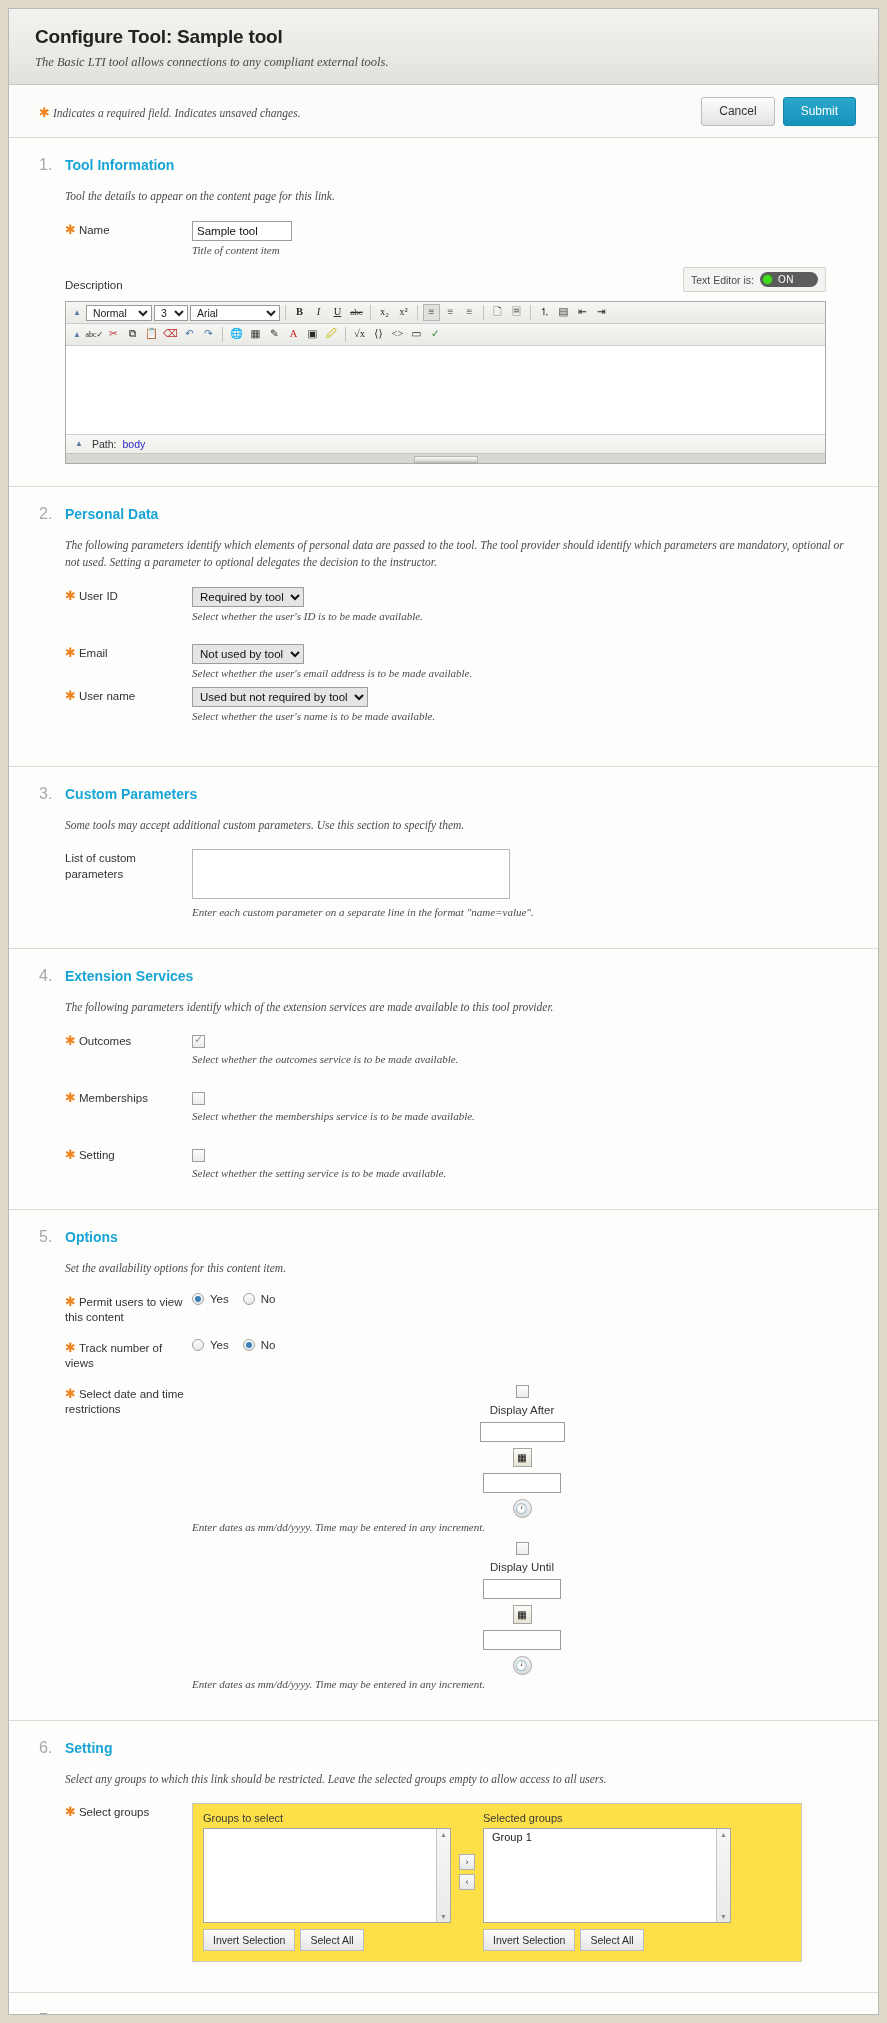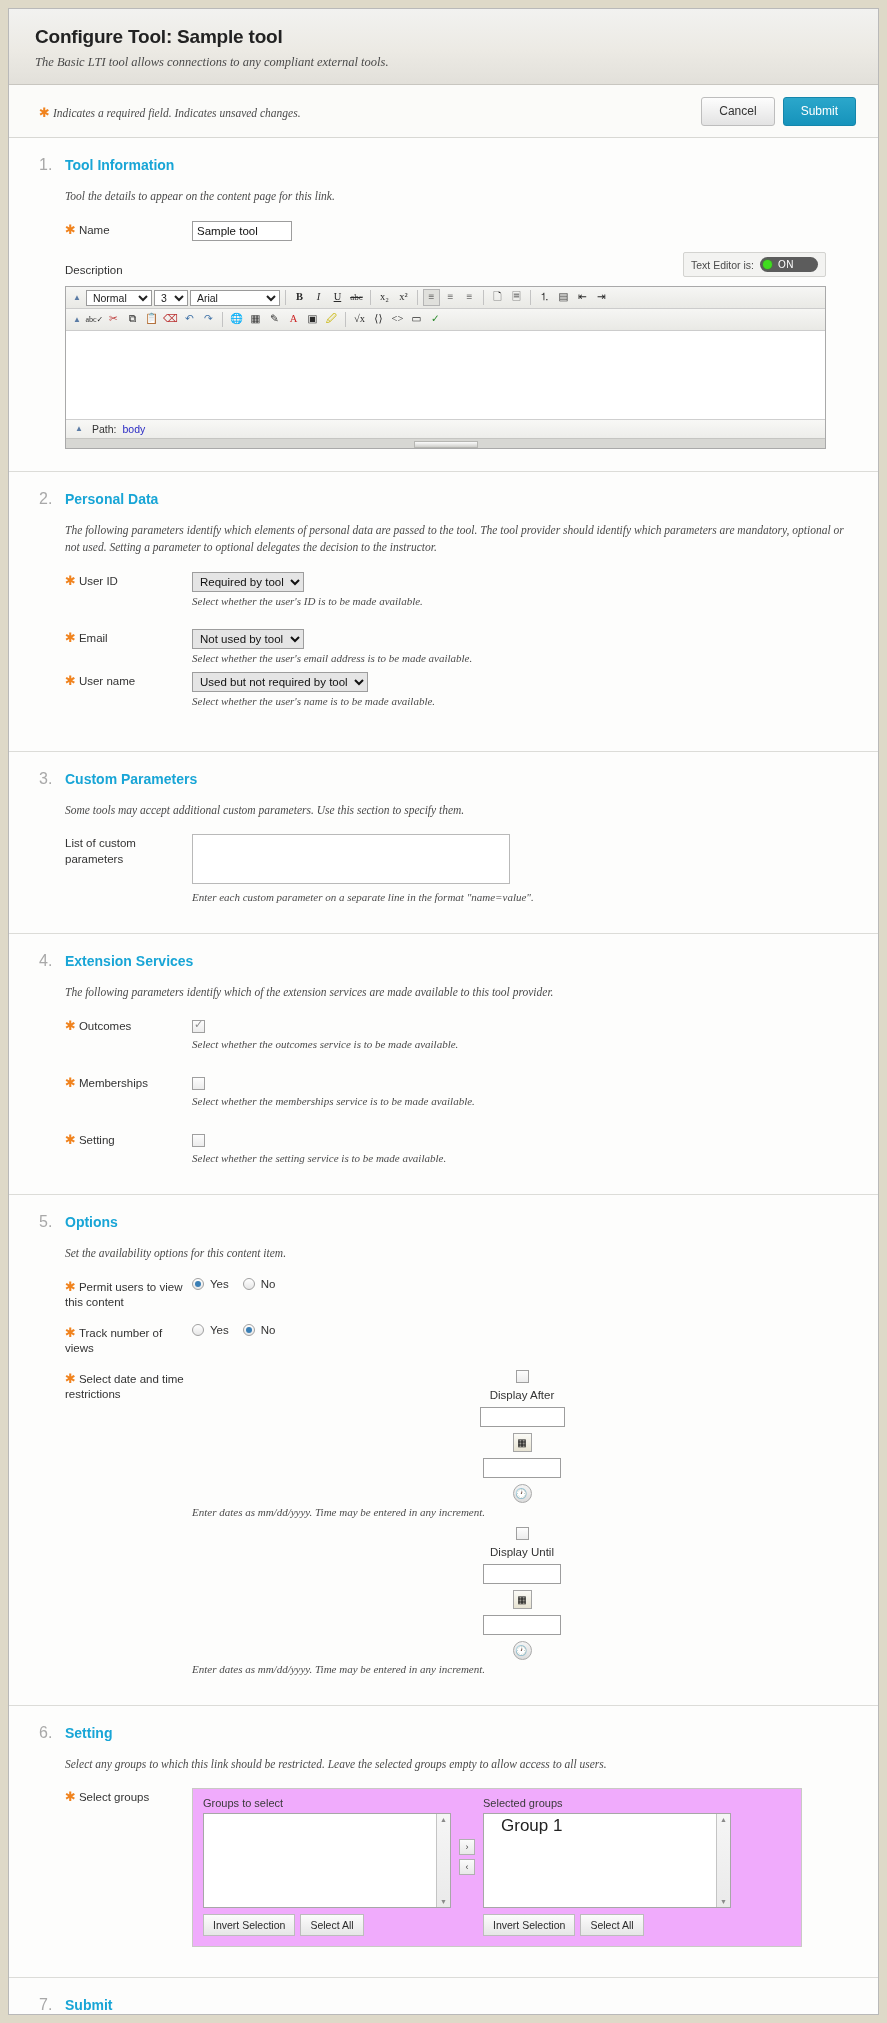--- a/index.html
+++ b/index.html
@@ -372,21 +372,21 @@
   }
   .icon-btn.clock {
     background: linear-gradient(to bottom,#f4f4f4,#dcdcdc);
     border-radius: 50%;
     border: 1px solid #a9a9a9;
     color: #4a6fa5;
   }
   
   .groups-box {
     border: 1px solid #c9c9c5;
-    background: #f0abfc;
+    background: #fde047;
     padding: 8px 10px 10px 10px;
     width: 610px;
     box-sizing: border-box;
     display: flex;
     align-items: flex-start;
     gap: 8px;
   }
   .gcol { width: 248px; }
   .gcol-title {
     font-size: 11px;
@@ -395,21 +395,21 @@
     font-family: "Liberation Sans", sans-serif;
   }
   .glist {
     border: 1px solid #a7a7a7;
     background: #ffffff;
     height: 95px;
     position: relative;
     box-sizing: border-box;
     overflow: hidden;
   }
-  .glist-inner { padding: 2px 17px; font-size: 17px; color: #222; }
+  .glist-inner { padding: 2px 8px; font-size: 11px; color: #222; }
   .gscroll {
     position: absolute;
     right: 0; top: 0; bottom: 0;
     width: 14px;
     background: linear-gradient(to bottom,#f6f6f6,#eaeaea);
     border-left: 1px solid #c4c4c4;
     display: flex;
     flex-direction: column;
     justify-content: space-between;
     align-items: center;
@@ -484,20 +484,21 @@
       <div class="sec-title">Tool Information</div>
     </div>
     <div class="sec-desc">Tool the details to appear on the content page for this link.</div>
 
     <div class="field">
       <div class="field-label">
         <span class="asterisk">✱</span><span>Name</span>
       </div>
       <div class="field-ctl">
         <input class="txt" style="width: 100px;" value="Sample tool">
+        <div class="hint">Title of content item</div>
       </div>
     </div>
 
     <div class="field" style="margin-top:20px;">
       <div class="field-label">Description</div>
       <div class="field-ctl"></div>
     </div>
 
     <div class="editor-wrap">
       <div class="te-toggle-box" style="top:-34px;">

